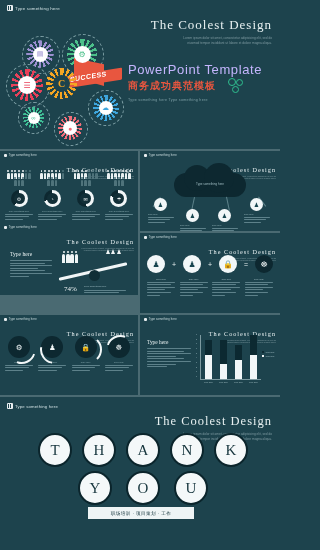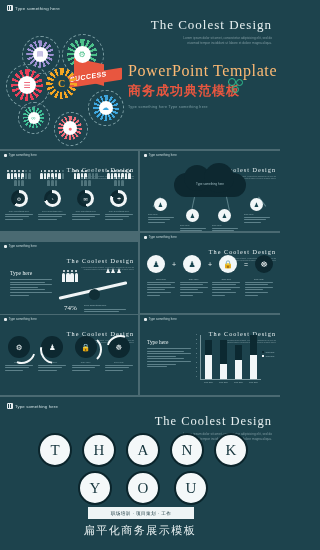--- a/index.html
+++ b/index.html
@@ -23,22 +23,22 @@
   
   #s1{left:0;top:0;width:280px;height:149px;}
   #s1 .badge{left:7px;top:5px;font-size:4.4px;}
   #s1 .badge .bico{width:6px;height:6px;}
   #s1 .badge .bico:after{content:"";position:absolute;left:1px;top:1px;right:1px;bottom:1px;
       background:repeating-linear-gradient(90deg,#1d434d 0 .8px,transparent .8px 1.8px);}
   #s1 .hdr{top:5px;right:8px;width:160px;}
   #s1 .hdr .h1{font-size:13px;}
   #s1 .hdr .h2{font-size:3.2px;margin-top:3px;}
   #s1 .ttl{position:absolute;left:128px;top:62px;width:150px;}
-  #s1 .ttl .t1{font-family:Liberation Serif, serif;font-size:16px;color:#fdba74;letter-spacing:.6px;white-space:nowrap;}
-  #s1 .ttl .t2{font-size:13px;color:#e8563f;font-weight:bold;margin-top:2px;letter-spacing:1px;}
+  #s1 .ttl .t1{font-family:Liberation Sans, sans-serif;font-size:13px;color:#c4b5fd;letter-spacing:.6px;white-space:nowrap;}
+  #s1 .ttl .t2{font-size:10px;color:#e8563f;font-weight:bold;margin-top:2px;letter-spacing:1px;}
   #s1 .ttl .t3{font-size:3.6px;color:#7fa0a7;margin-top:5px;letter-spacing:.3px;}
   .rings{position:absolute;left:228px;top:78px;}
   .rings i{position:absolute;display:block;border:1.4px solid #2fbf8f;border-radius:50%;}
   .rings i:nth-child(1){width:6px;height:6px;left:0;top:0;}
   .rings i:nth-child(2){width:5px;height:5px;left:8px;top:1px;}
   .rings i:nth-child(3){width:5px;height:5px;left:4px;top:8px;}
 
   
   .gears{position:absolute;left:8px;top:28px;width:118px;height:118px;}
   .gear{position:absolute;border-radius:50%;display:flex;align-items:center;justify-content:center;}
@@ -83,21 +83,21 @@
   .cloud:before{content:"";position:absolute;left:10px;top:-8px;width:26px;height:26px;background:#0d2830;border-radius:50%;}
   .cloud:after{content:"";position:absolute;right:12px;top:-10px;width:30px;height:30px;background:#0d2830;border-radius:50%;}
   .cloud .ct{position:absolute;z-index:3;left:0;right:0;top:9px;text-align:center;font-size:3px;color:#9fbcc2;}
   .node{position:absolute;width:13px;height:13px;border-radius:50%;background:#f2f7f8;
      display:flex;align-items:center;justify-content:center;color:#17454f;font-size:6px;}
   .link{position:absolute;background:#5d828a;width:.6px;}
   .ntxt{position:absolute;width:26px;}
   .ntxt b{display:block;font-size:2.2px;color:#9fbcc2;font-weight:normal;margin-bottom:1.5px;}
 
   
-  #s4{left:0;top:242px;width:138px;height:72px;}
+  #s4{left:0;top:223px;width:138px;height:72px;}
   #s4 .lead{position:absolute;left:10px;top:28px;width:42px;}
   #s4 .lead .lt{font-family:"Liberation Serif",serif;font-size:5.6px;color:#e3edee;margin-bottom:3px;}
   .beam{position:absolute;left:58px;top:47px;width:70px;height:3px;background:#f0f5f6;
       transform:rotate(-13deg);border-radius:1.5px;}
   .pivot{position:absolute;left:89px;top:47px;width:11px;height:11px;border-radius:50%;background:#102e36;}
   .crowd{position:absolute;left:62px;top:31px;display:flex;gap:.8px;align-items:flex-end;}
   .crowd span{width:3.4px;height:9px;background:#f0f5f6;border-radius:1.7px 1.7px 0 0;position:relative;}
   .crowd span:before{content:"";position:absolute;left:.5px;top:-3.2px;width:2.4px;height:2.4px;background:#f0f5f6;border-radius:50%;}
   .ups{position:absolute;left:106px;top:26px;display:flex;gap:1.4px;}
   .ups span{width:0;height:0;border-left:2.4px solid transparent;border-right:2.4px solid transparent;border-bottom:5px solid #f0f5f6;}
@@ -649,16 +649,15 @@
       <div class="lt1">K</div>
     </div>
     <div class="ty2">
       <div class="lt1">Y</div>
       <div class="lt1">O</div>
       <div class="lt1">U</div>
     </div>
     <div class="tagbar">
       <span>职场培训 · 项目策划 · 工作</span>
     </div>
-    <div class="foot">扁平化商务展示模板</div>
   </div>
 
 </div>
 
 </body></html>

